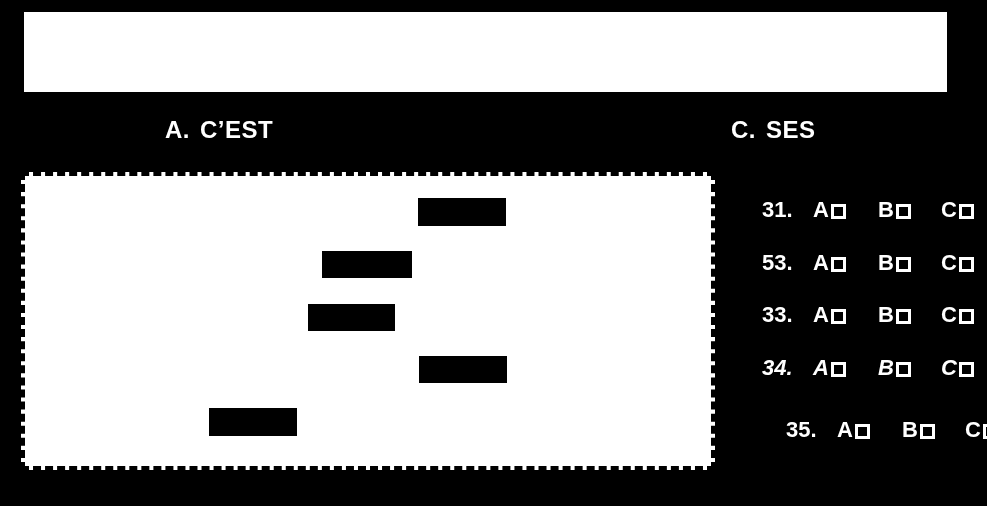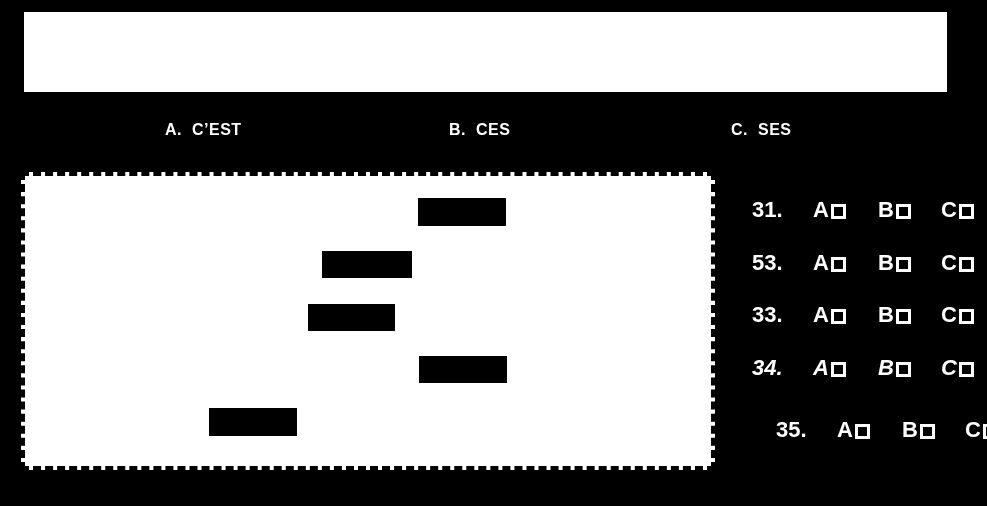--- a/index.html
+++ b/index.html
@@ -40,21 +40,21 @@
   #options-header {
     position: absolute;
     left: 0px;
     top: 112px;
     width: 987px;
     height: 40px;
   }
   .option-header {
     position: absolute;
     top: 0px;
-    font-size: 16px;
+    font-size: 24px;
     font-weight: bold;
     letter-spacing: 0.5px;
     color: #ffffff;
     white-space: nowrap;
     line-height: 36px;
   }
   .option-header .opt-letter { margin-right: 10px; }
   #option-header-a { left: 165px; }
   #option-header-b { left: 449px; }
   #option-header-c { left: 731px; }
@@ -85,21 +85,21 @@
   }
   .answer-row {
     position: absolute;
     left: 0px;
     width: 242px;
     height: 30px;
     line-height: 30px;
   }
   .answer-row-number {
     position: absolute;
-    left: 7px;
+    left: 17px;
     top: 0px;
     font-size: 22px;
     font-weight: bold;
     color: #ffffff;
     white-space: nowrap;
     text-align: center;
   }
   .answer-choice {
     position: absolute;
     top: 0px;
@@ -133,23 +133,20 @@
 <div id="instruction-box">
   <span id="instruction-text"></span>
 </div>
 
 <div id="options-header">
 
   <div class="option-header" id="option-header-a">
     <span class="opt-letter">A.</span><span>C’EST</span>
   </div>
 
-  <div class="option-header" id="option-header-b">
-    <span class="opt-letter">B.</span><span>CES</span>
-  </div>
 
   <div class="option-header" id="option-header-c">
     <span class="opt-letter">C.</span><span>SES</span>
   </div>
 
 </div>
 
 <div id="worksheet-panel">
     <div class="redaction-bar" style="left: 393px; top: 22px; width: 88px; height: 28px;"></div>
     <div class="redaction-bar" style="left: 297px; top: 75px; width: 90px; height: 27px;"></div>

